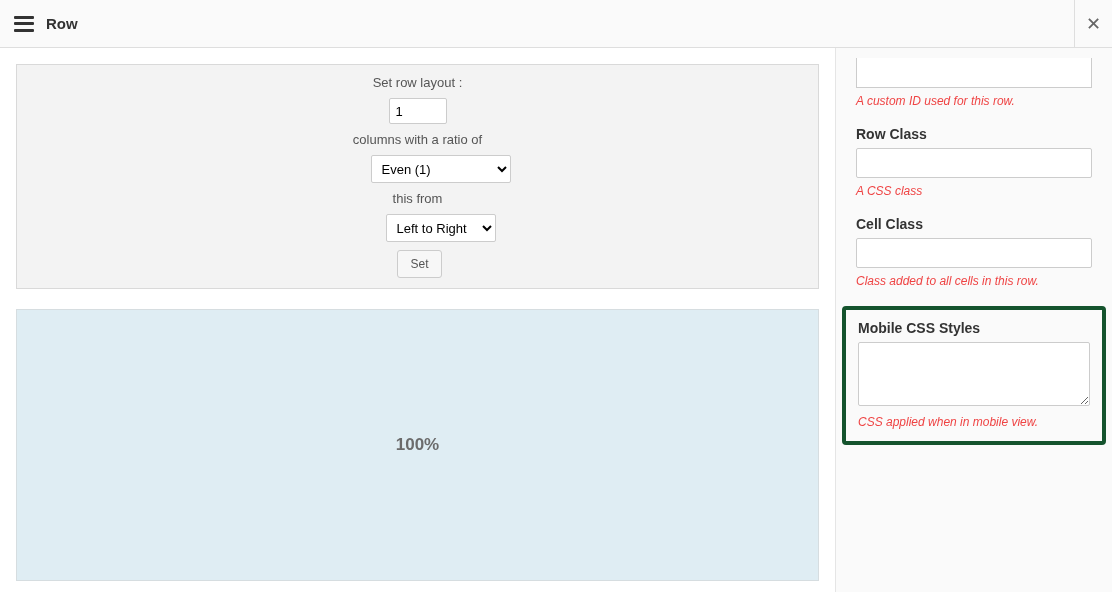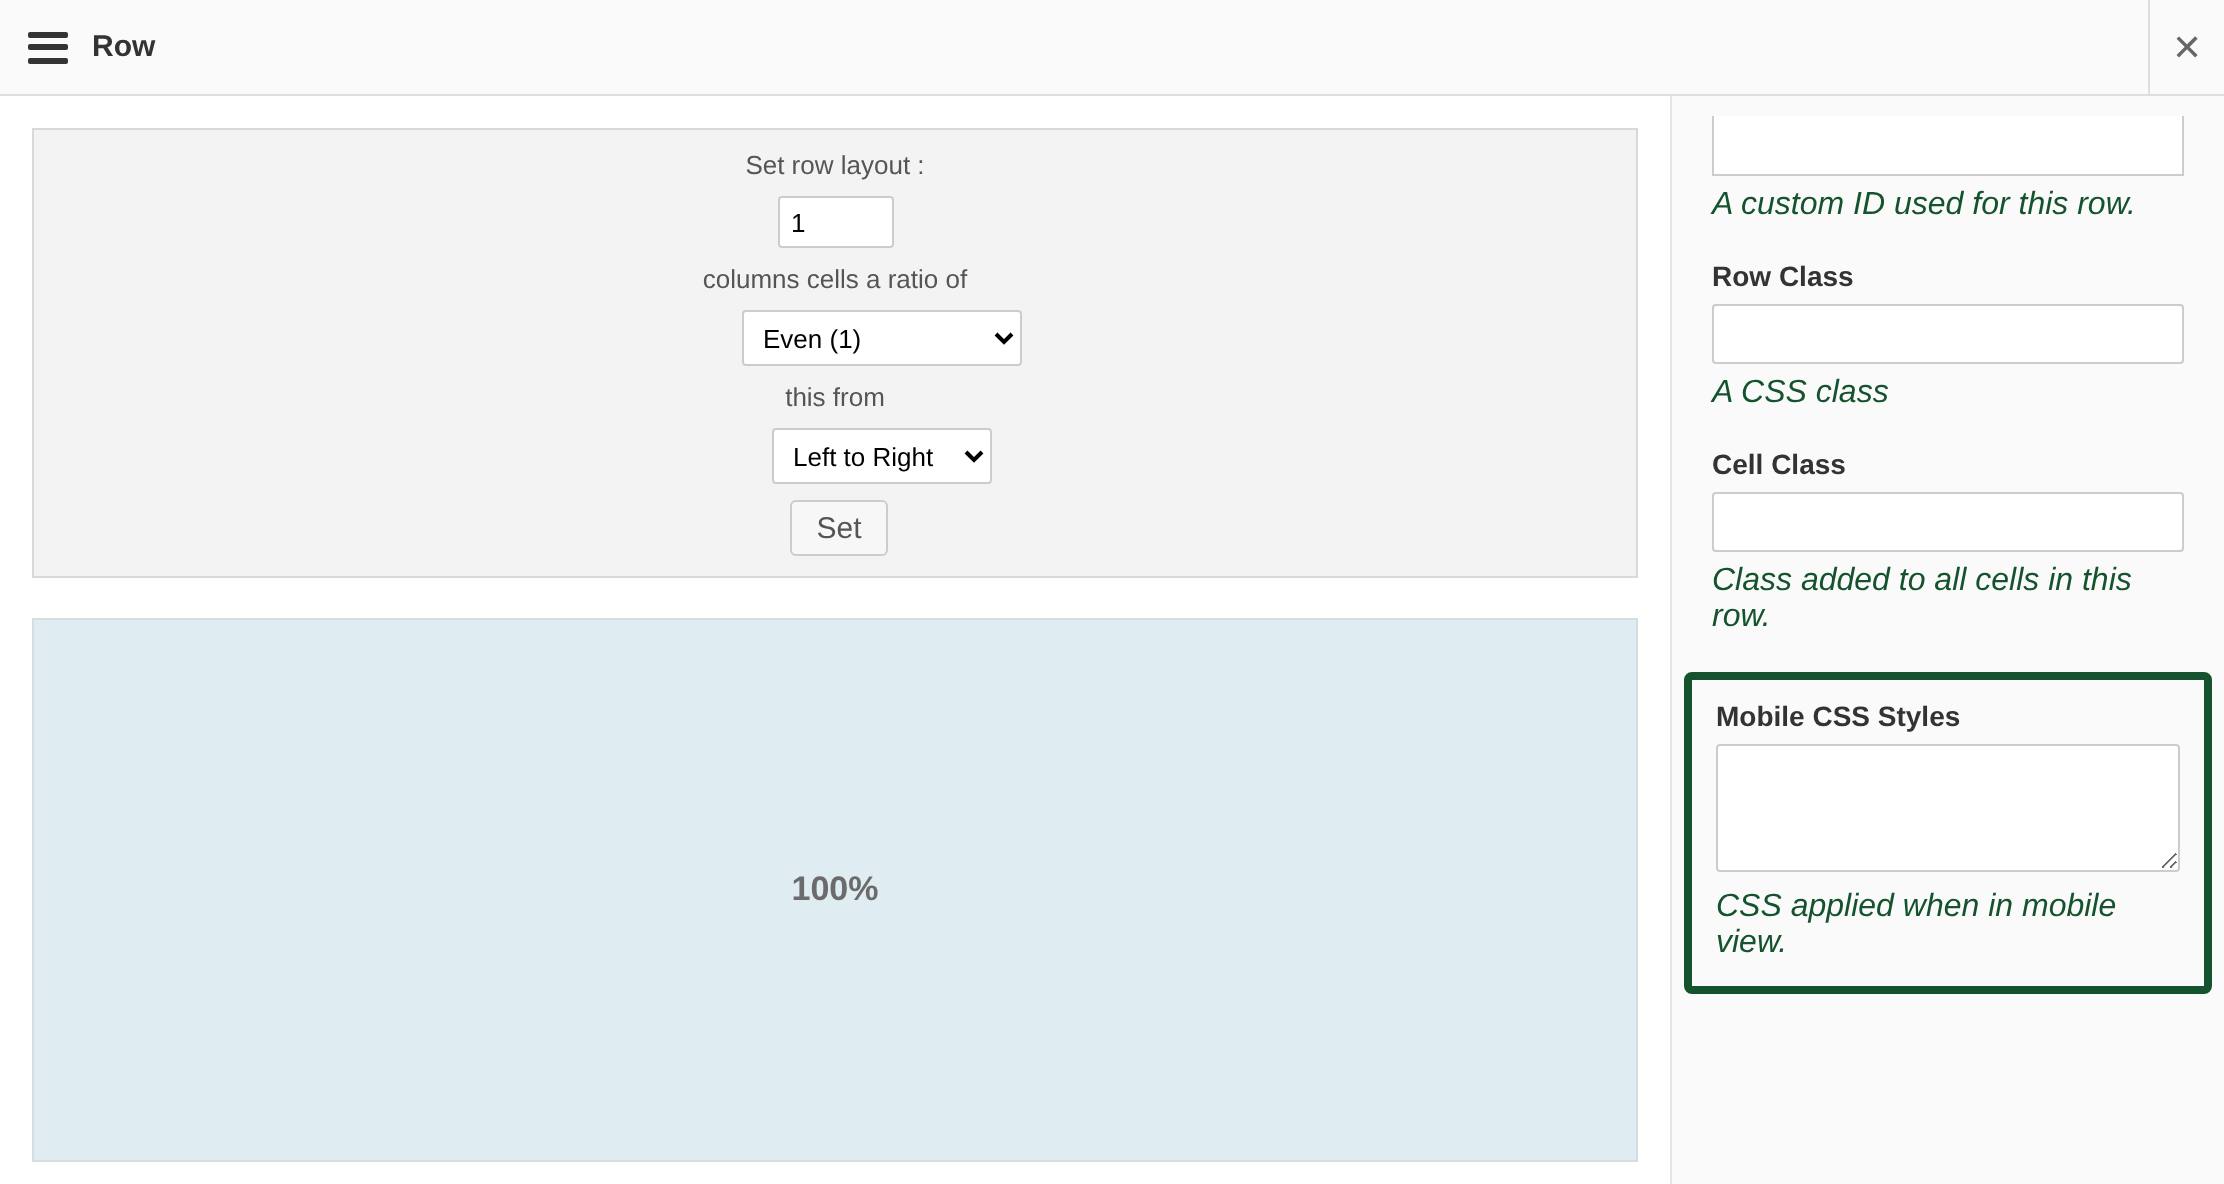--- a/index.html
+++ b/index.html
@@ -99,21 +99,21 @@
     font-size: 13px;
     background: #fff;
     margin-left: 46px;
   }
   .layout-controls button.set-btn {
     height: 28px;
     border: 1px solid #ccc;
     border-radius: 3px;
     background: #f7f7f7;
     padding: 2px 12px;
-    font-size: 15px;
+    font-size: 12px;
     color: #555;
     cursor: pointer;
     margin-left: 4px;
   }
   .ratio-select { min-width: 140px; }
   .direction-select { min-width: 110px; }
 
   .preview {
     margin-top: 20px;
     border: 1px solid #d6dde0;
@@ -156,23 +156,23 @@
     border-radius: 2px;
     padding: 3px 6px;
     font-size: 13px;
   }
   textarea.field-input {
     height: 64px;
     resize: both;
     min-height: 50px;
   }
   .field-desc {
-    color: #14532d;
+    color: #ef4444;
     font-style: italic;
-    font-size: 16px;
+    font-size: 12px;
     margin-top: 6px;
   }
 
   .highlight-box {
     border: 4px solid #14532d;
     border-radius: 4px;
     padding: 10px 12px 12px 12px;
     margin-top: 18px;
     margin-left: -14px;
     margin-right: -14px;
@@ -207,21 +207,21 @@
     <span>✕</span>
   </div>
 </div>
 
 <div class="content">
 
   <div class="main">
     <div class="layout-controls">
       <span>Set row layout :</span>
       <input type="text" value="1" style="">
-      <span>columns cells a ratio of</span>
+      <span>columns with a ratio of</span>
       <select class="ratio-select">
         <option>Even (1)</option>
       </select>
       <span>this from</span>
       <select class="direction-select">
         <option>Left to Right</option>
       </select>
       <button class="set-btn">Set</button>
     </div>
 

